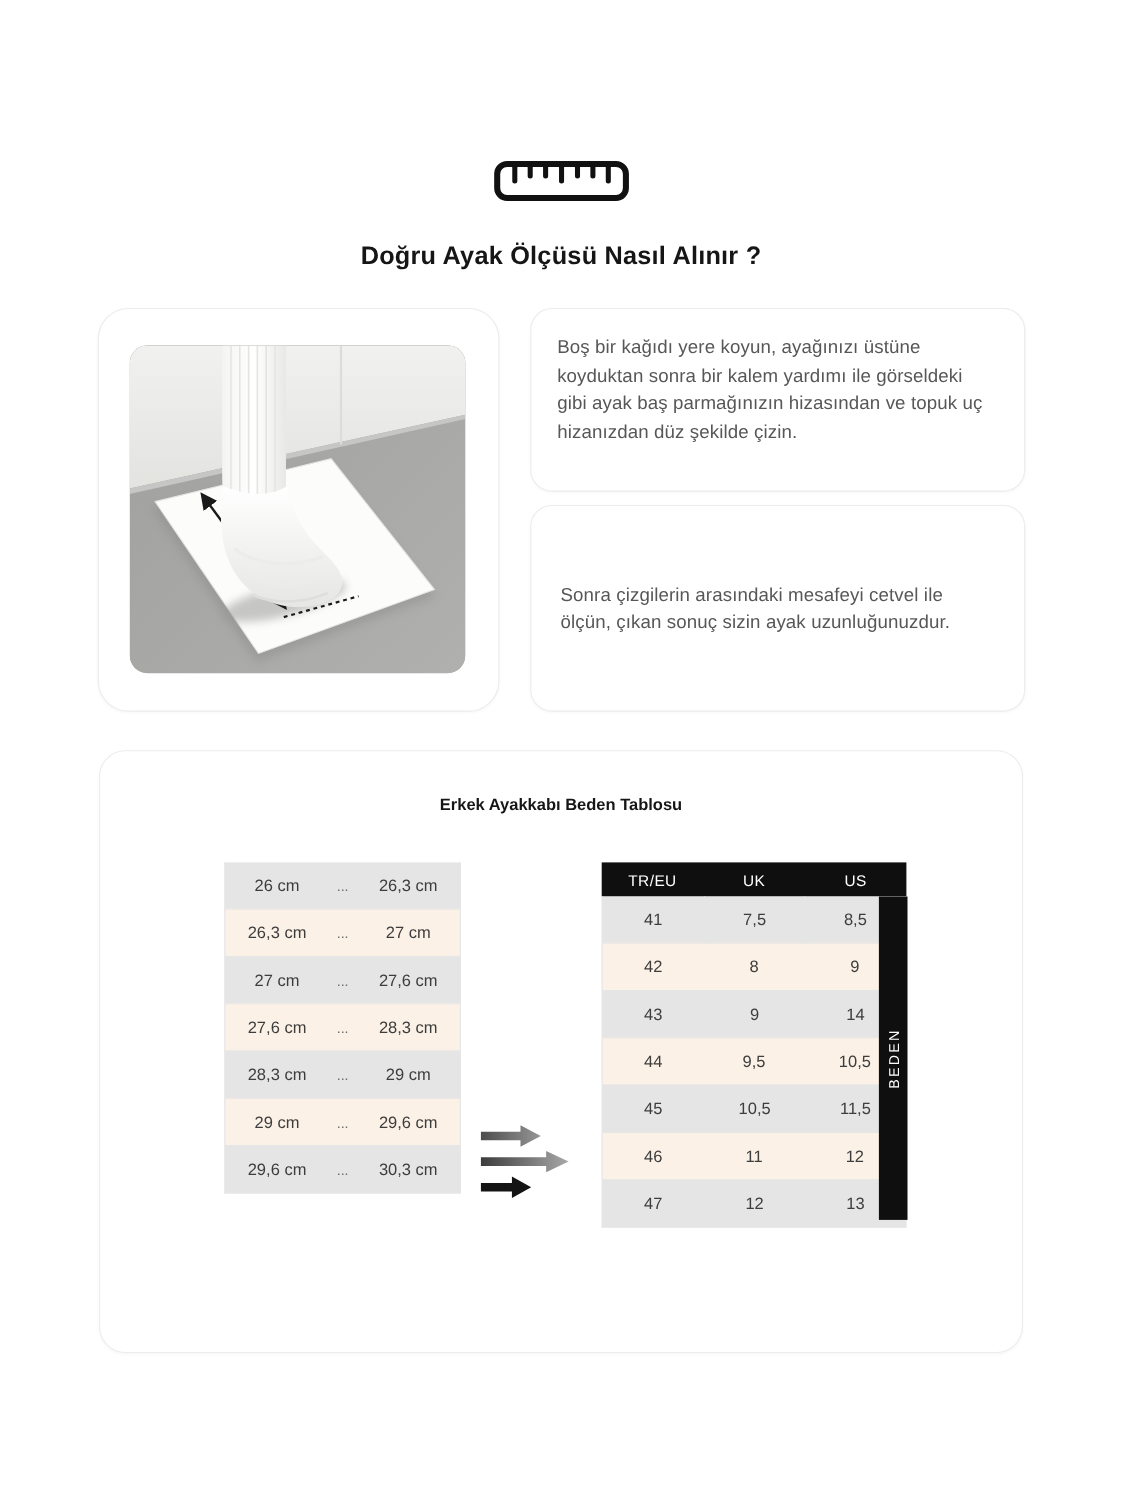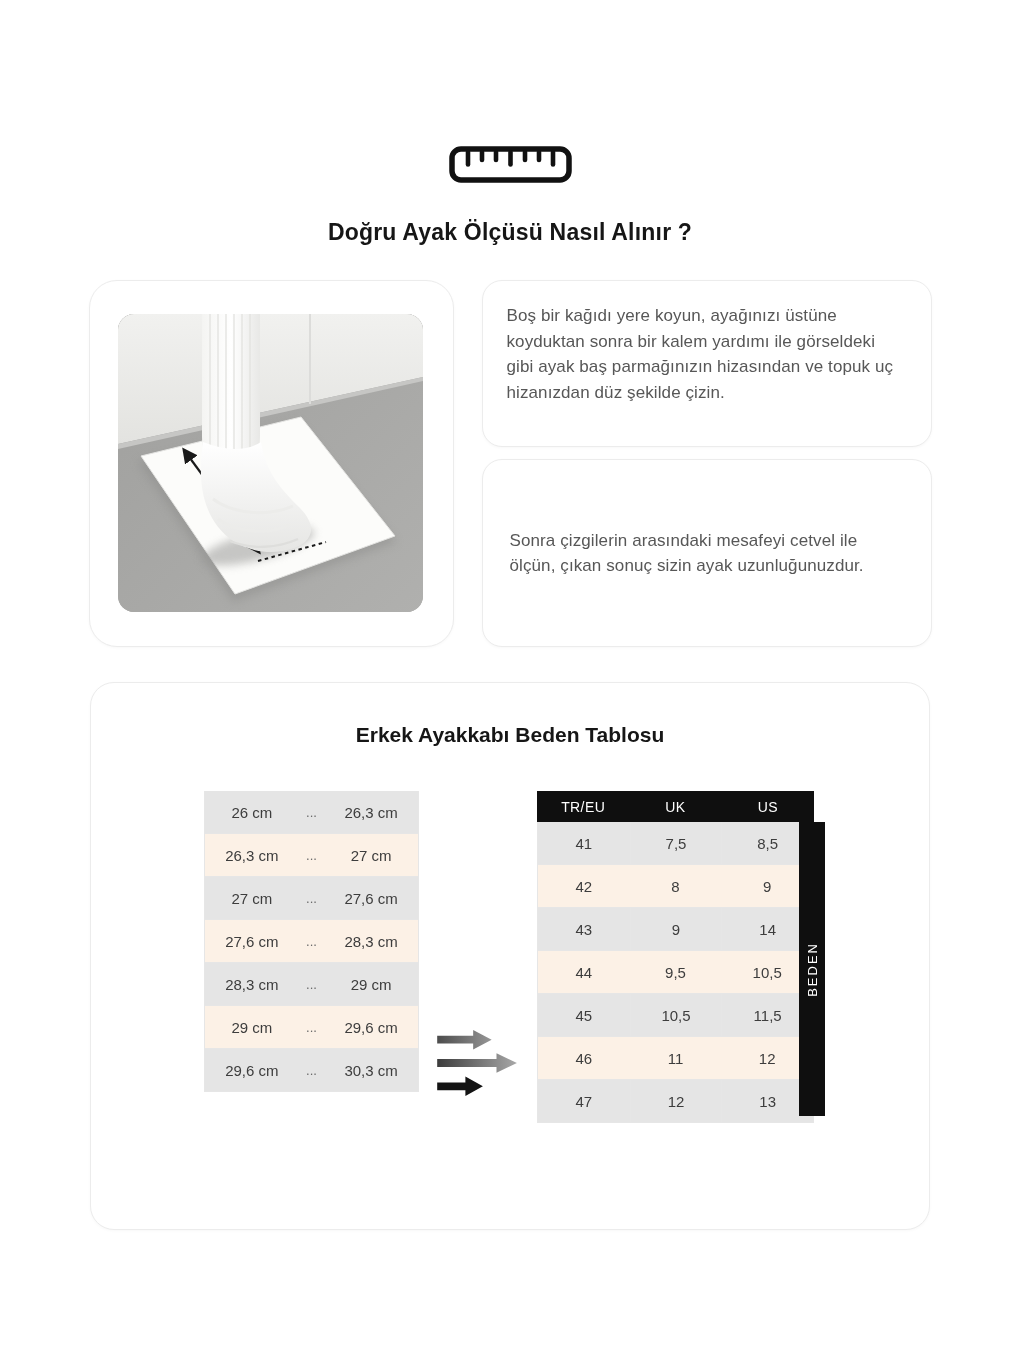--- a/index.html
+++ b/index.html
@@ -39,32 +39,32 @@
   .text-col{flex:1;display:flex;flex-direction:column;gap:12px;}
   .text-card{border-radius:20px;}
   .text-card p{
     margin:0;font-size:17px;line-height:25.5px;color:var(--body-tx);letter-spacing:.1px;
   }
   .step1{height:167px;box-sizing:border-box;padding:22px 30px 0 24px;}
   .step2{flex:1;display:flex;align-items:center;box-sizing:border-box;padding:0 30px 0 27px;}
   
   .size-card{width:840px;height:548px;margin:35px auto 0;border-radius:24px;box-sizing:border-box;}
   .size-title{
-    margin:40px 0 0;text-align:center;font-size:21px;font-weight:700;color:#161616;
+    margin:40px 0 0;text-align:center;font-size:15px;font-weight:700;color:#161616;
   }
   .tables{position:relative;height:434px;margin-top:44px;}
   .thead{
     height:31px;background:var(--hdr-bg);color:var(--hdr-tx);
     display:flex;align-items:center;justify-content:center;
     font-size:14px;letter-spacing:.4px;
   }
   .intl-head{display:grid;grid-template-columns:1fr 1fr 1fr;justify-items:center;}
   .tbl{position:absolute;top:0;}
   .cm-table{left:113px;width:215px;}
-  .intl-table{left:446px;width:277px;}
+  .intl-table{left:456px;width:277px;}
   .tbody{border:1px solid var(--line);border-top:none;background:#e5e5e5;}
   .trow{height:42px;display:grid;align-items:center;font-size:15px;color:#3d3d3d;}
   .trow + .trow{border-top:1px solid var(--line);}
   .trow.stripe{background:var(--stripe);}
   .cm-row{grid-template-columns:44% 12% 44%;}
   .intl-row{grid-template-columns:1fr 1fr 1fr;}
   .tcell{text-align:center;}
   .intl-row .tcell{height:100%;display:flex;align-items:center;justify-content:center;box-sizing:border-box;}
   .intl-row:not(.stripe) .tcell + .tcell{border-left:1px solid var(--line);}
   .dots{font-size:13px;color:#6b6b6b;}

